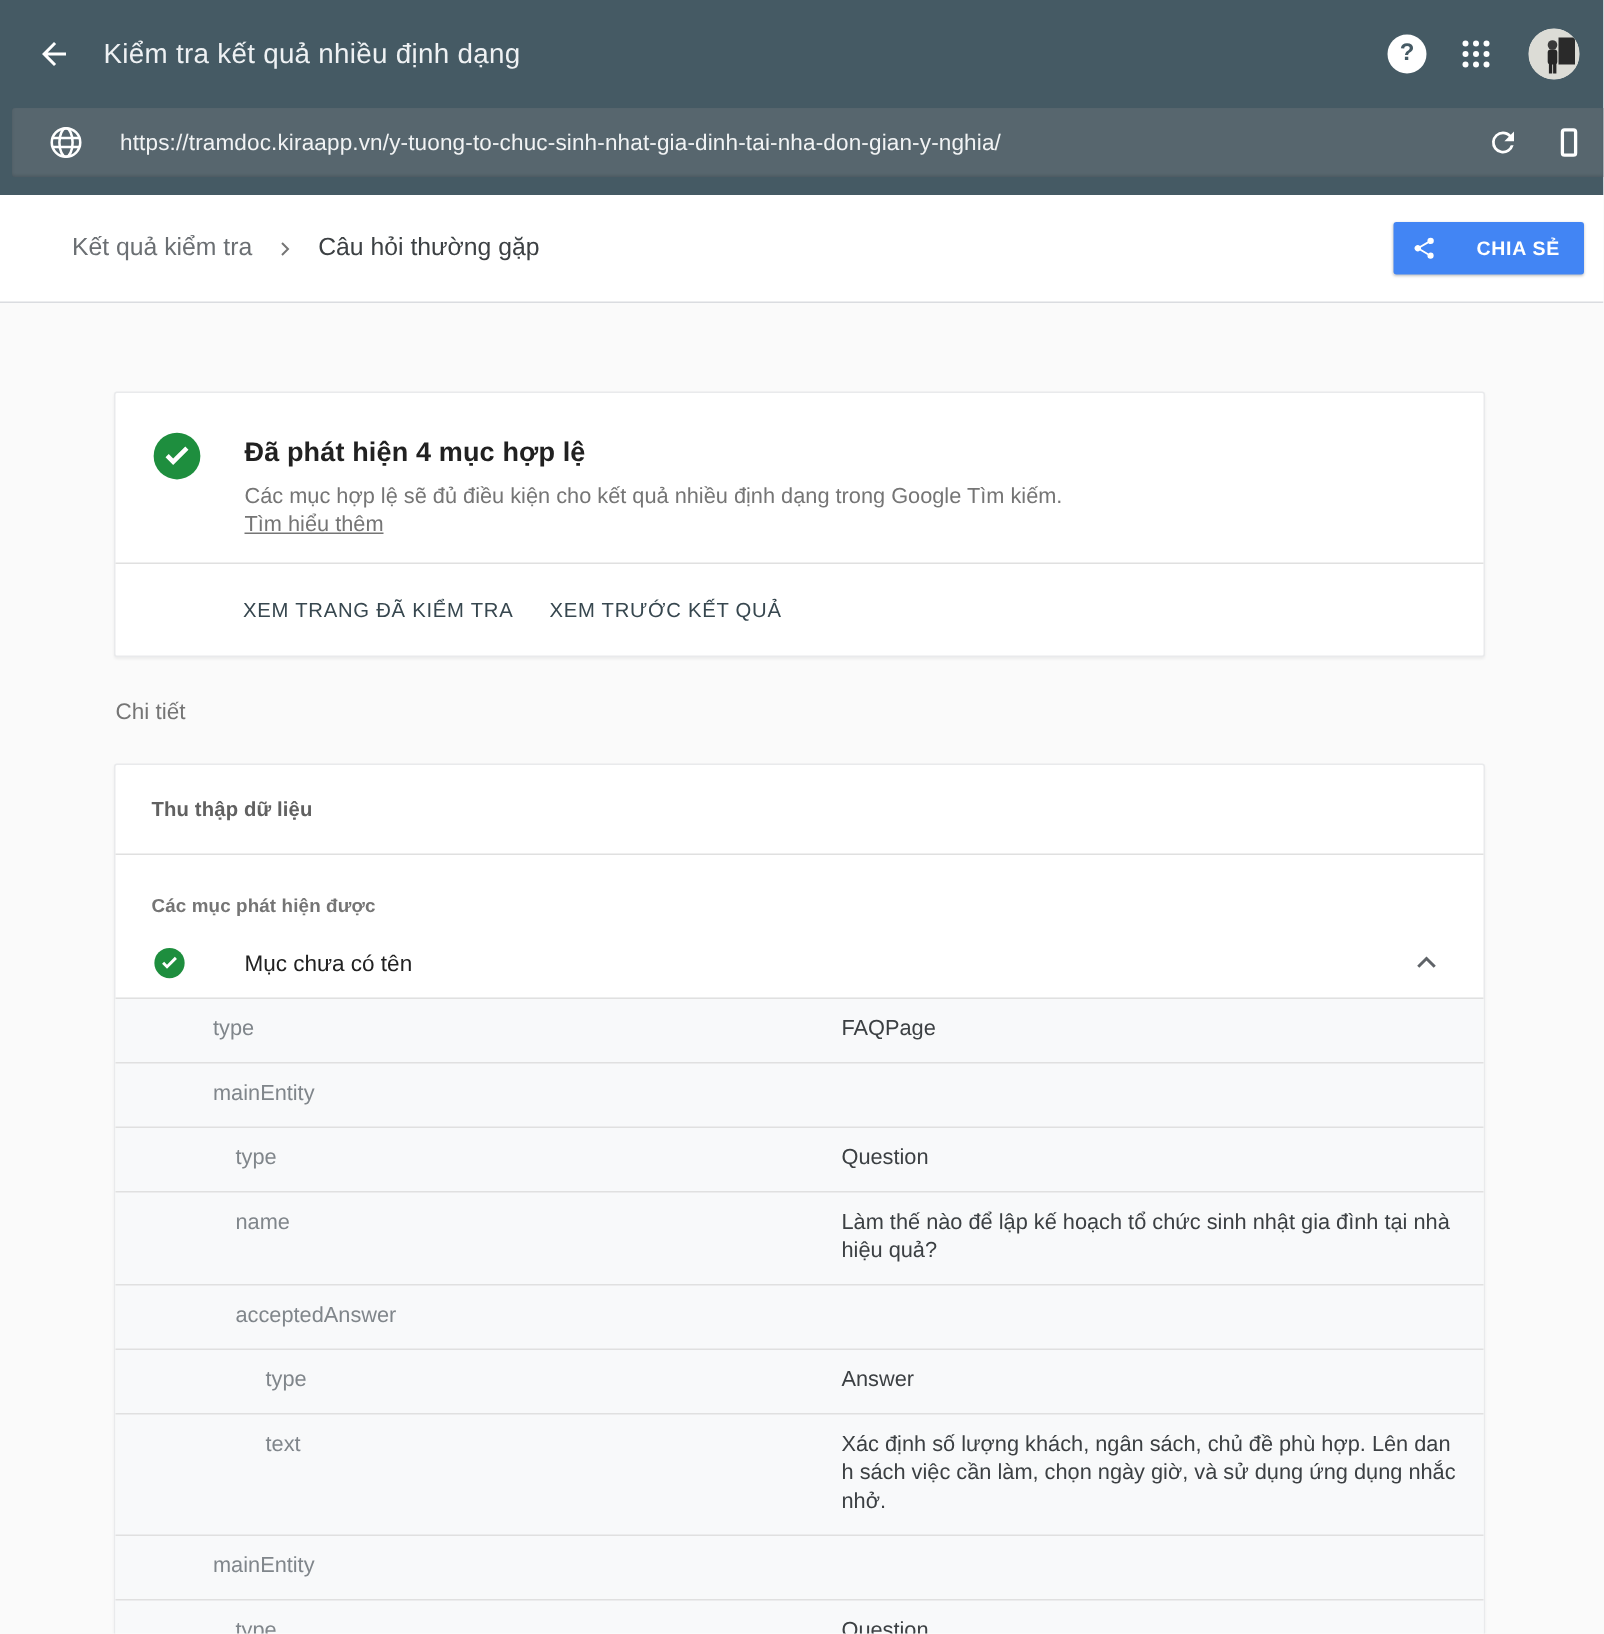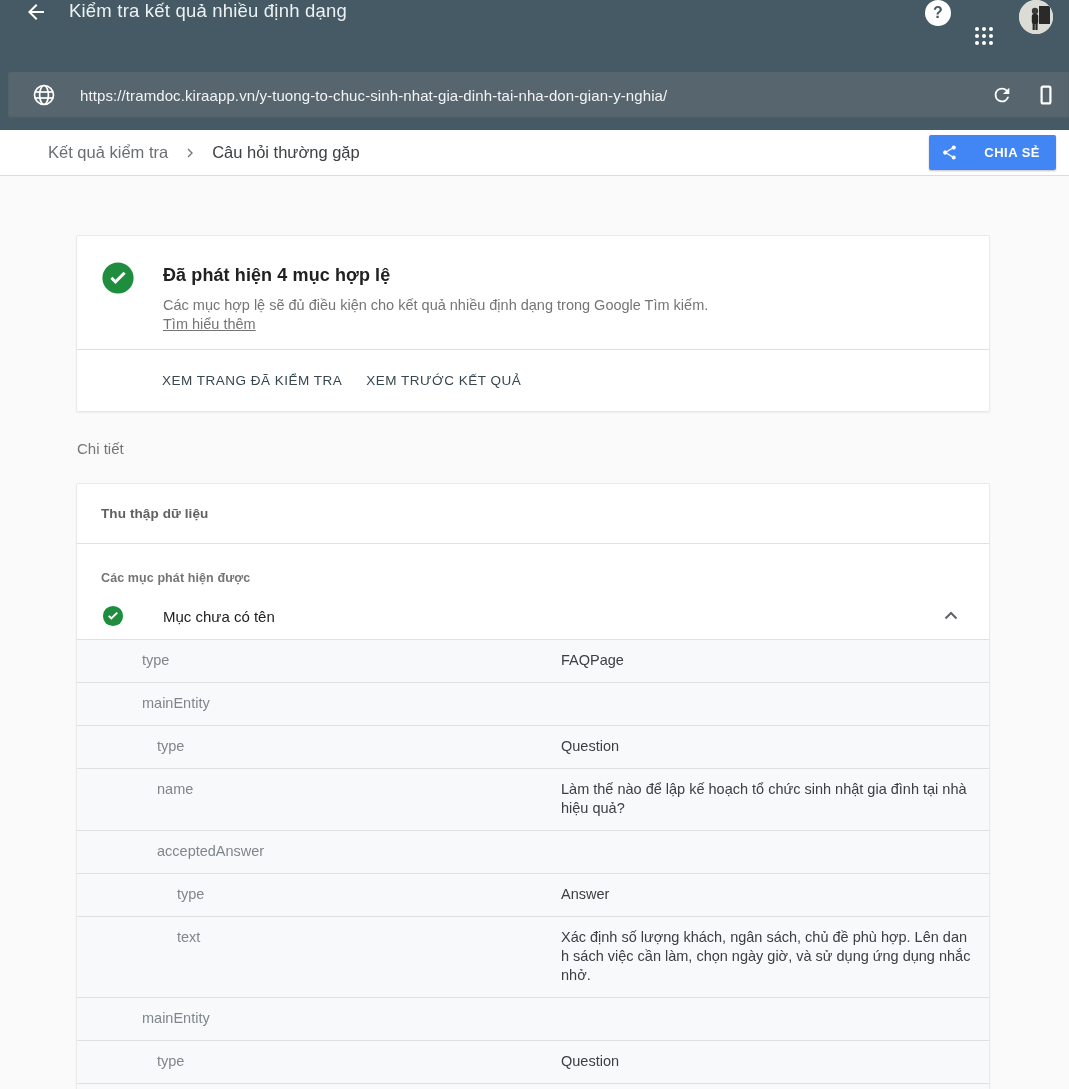--- a/index.html
+++ b/index.html
@@ -3,35 +3,35 @@
 <meta charset="utf-8">
 <style>
   * { box-sizing: border-box; margin: 0; padding: 0; }
   html,body { width:1069px; height:1089px; overflow:hidden; }
   body {
     font-family: "Liberation Sans", "DejaVu Sans", sans-serif;
     background:#fafafa; color:#212121;
   }
   
   .header { background:#455a64; height:130px; display:flex; flex-direction:column; }
-  .topbar { height:72px; display:flex; padding:0 16px 0 24px; }
+  .topbar { height:72px; display:flex; align-items:center; padding:0 16px 0 24px; }
   .back-btn { background:none; border:none; width:24px; height:24px; cursor:pointer; display:flex; align-items:center; justify-content:center; }
   .app-title { color:#eef1f3; font-size:18.5px; margin-left:21px; letter-spacing:.2px; font-weight:400; }
   .topbar-spacer { flex:1; }
   .icon-btn { background:none; border:none; cursor:pointer; display:flex; align-items:center; justify-content:center; }
   .help-btn { width:26px; height:26px; border-radius:50%; background:#fff; color:#455a64; font-weight:700; font-size:16px; margin-right:24px; }
   .apps-grid { display:grid; grid-template-columns:repeat(3,4px); grid-template-rows:repeat(3,4px); gap:3px; margin-right:26px; }
   .apps-grid i { width:4px; height:4px; border-radius:50%; background:#fff; }
   .avatar { width:34px; height:34px; border-radius:50%; background:#e4e4e0; overflow:hidden; border:none; padding:0; cursor:pointer; }
   .urlbar { height:46px; background:#57666e; margin-left:8px; border-radius:2px 0 0 2px; display:flex; align-items:center; padding:0 12px 0 22px; box-shadow: inset 0 -1px 2px rgba(0,0,0,.12); }
   .urlbar .globe { margin-right:22px; display:flex; }
   .url-text { flex:1; color:#f1f3f4; font-size:15px; letter-spacing:.1px; white-space:nowrap; overflow:hidden; }
   .refresh-btn { margin-right:22px; }
   
-  .crumb-bar { height:46px; background:#fff; border-bottom:1px solid #dadce0; display:flex; align-items:center; padding:0 13px 0 48px; }
+  .crumb-bar { height:72px; background:#fff; border-bottom:1px solid #dadce0; display:flex; align-items:center; padding:0 13px 0 48px; }
   .crumb-root { font-size:16.5px; color:#6b6f73; background:none; border:none; cursor:pointer; font-family:inherit; }
   .crumb-sep { margin:0 14px; display:flex; }
   .crumb-current { font-size:16.5px; color:#3c4043; font-weight:500; }
   .share-btn { margin-left:auto; background:#4285f4; color:#fff; border:none; border-radius:2px; height:35px; padding:0 16px 0 12px; display:flex; align-items:center; gap:26px; font-size:13px; font-weight:700; letter-spacing:.5px; cursor:pointer; box-shadow:0 1px 2px rgba(0,0,0,.25); font-family:inherit; }
   
   .main { padding:59px 79px 0 76px; }
   .card { background:#fff; border:1px solid #e9eaec; border-radius:2px; box-shadow:0 1px 2px rgba(0,0,0,.06); }
   .rc-top { display:flex; padding:22px 24px 16px; }
   .check-big { width:34px; height:34px; flex:none; margin-right:28px; margin-top:3px; }
   .rc-title { font-size:18px; font-weight:700; color:#212121; margin:7px 0 9px; letter-spacing:.1px; }

